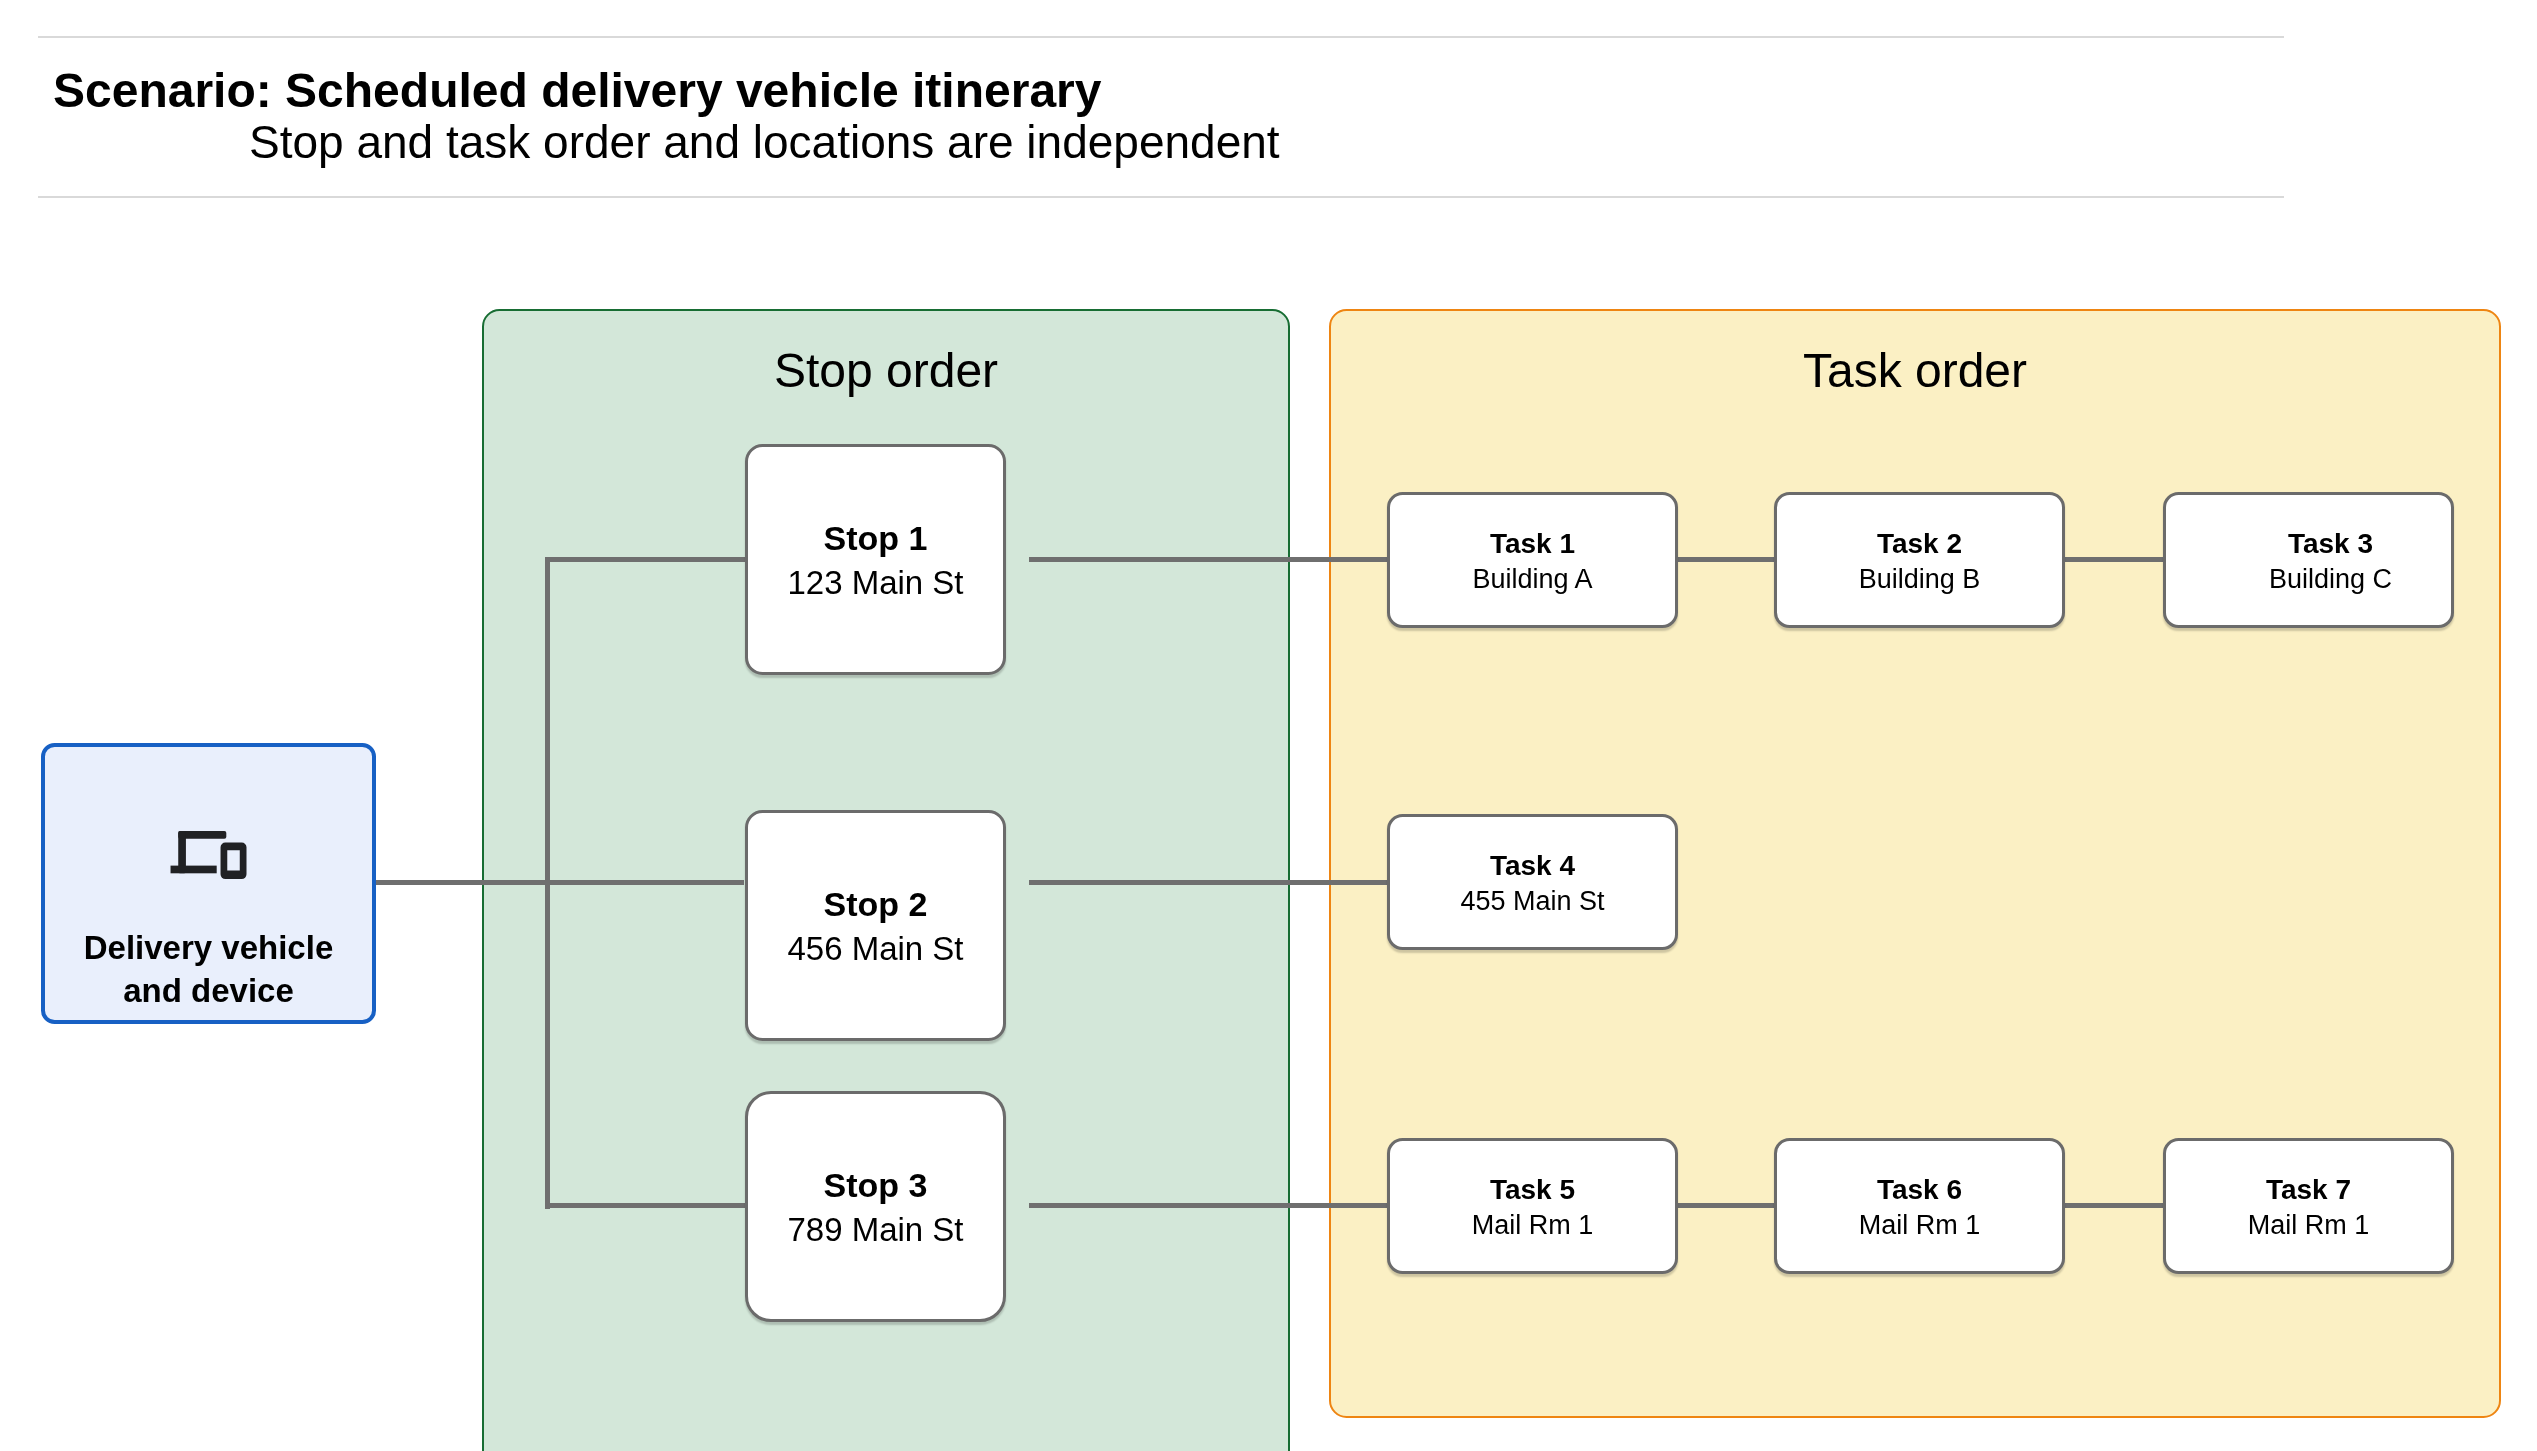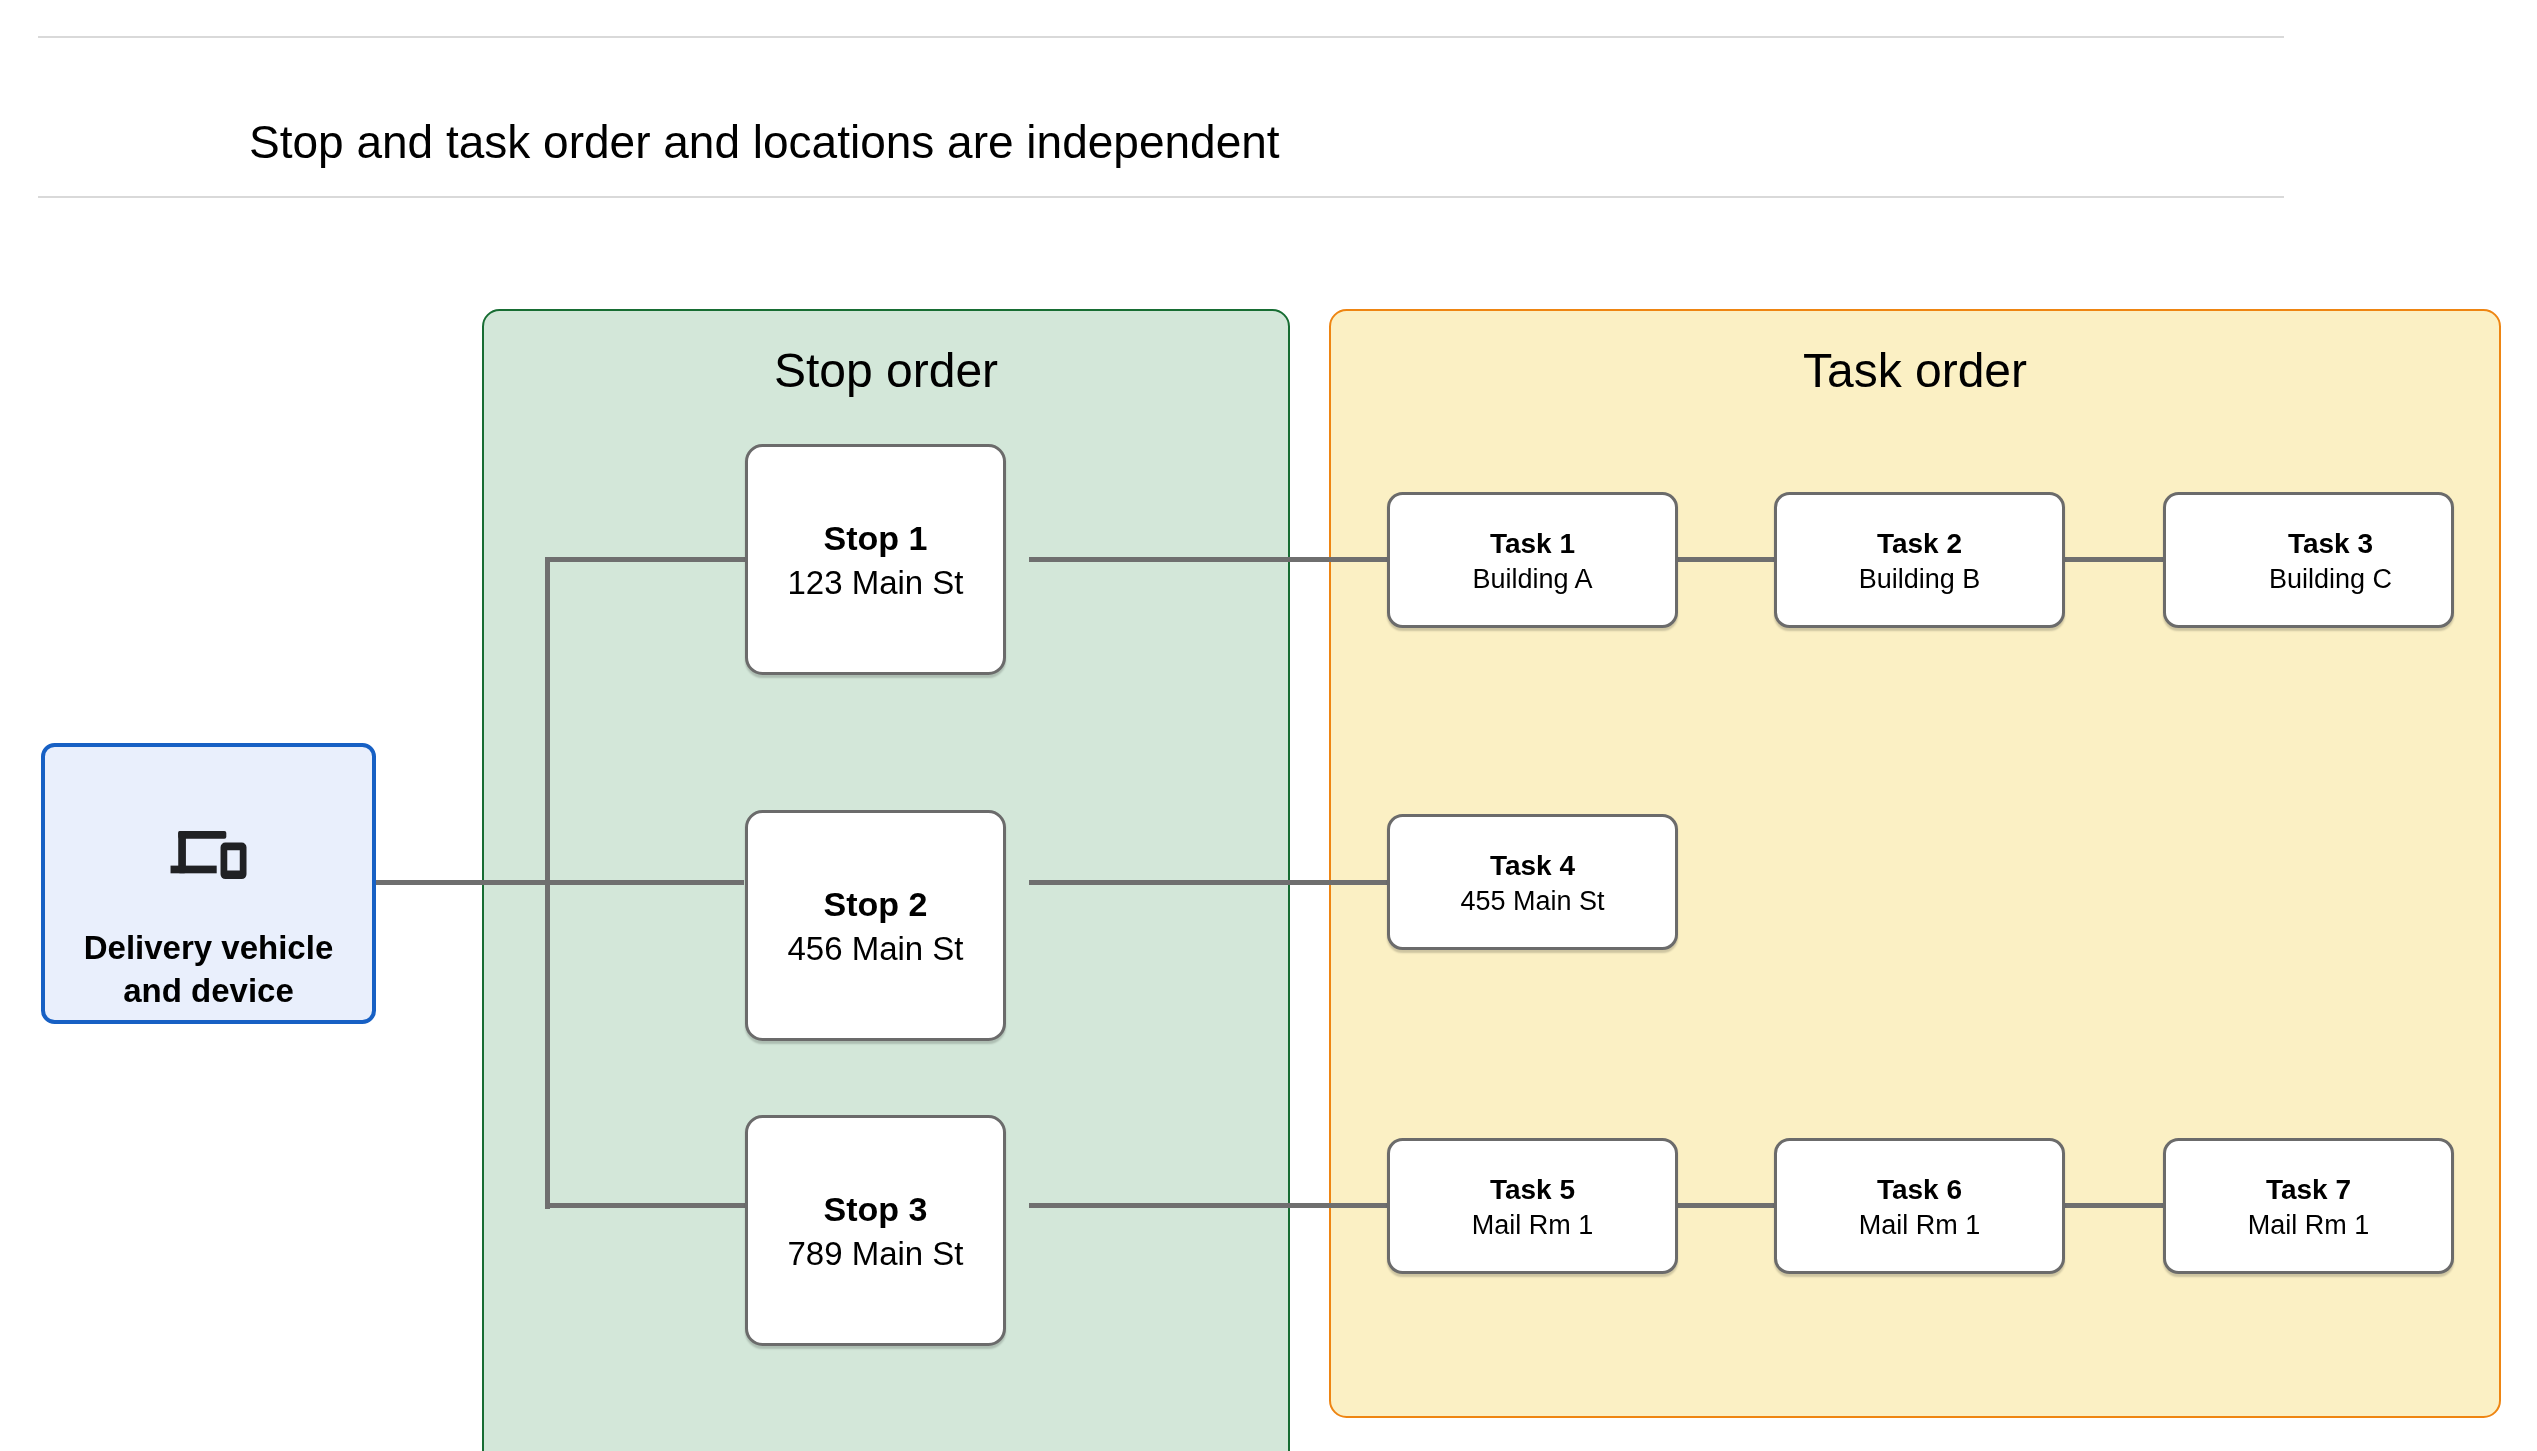--- a/index.html
+++ b/index.html
@@ -103,20 +103,21 @@
     font-size: 33px; line-height: 43px; font-weight: 700;
     max-width: 301px;
   }
 </style>
 </head>
 <body>
 
 <div class="canvas">
 
   <div class="rule rule-top"></div>
+  <div class="page-title">Scenario: Scheduled delivery vehicle itinerary</div>
   <div class="page-subtitle">Stop and task order and locations are independent</div>
   <div class="rule rule-bottom"></div>
 
   <div class="panel panel-stop">
     <div class="panel-title">Stop order</div>
   </div>
   <div class="panel panel-task">
     <div class="panel-title">Task order</div>
   </div>
 
@@ -145,21 +146,21 @@
   </div>
 
   <div class="node stop-node" style="top:444px;">
     <div class="node-title">Stop 1</div>
     <div class="node-sub">123 Main St</div>
   </div>
   <div class="node stop-node" style="top:810px;">
     <div class="node-title">Stop 2</div>
     <div class="node-sub">456 Main St</div>
   </div>
-  <div class="node stop-node" style="top:1115px;">
+  <div class="node stop-node" style="top:1091px;border-radius:26px;">
     <div class="node-title">Stop 3</div>
     <div class="node-sub">789 Main St</div>
   </div>
 
   <div class="node task-node" style="left:1387px; top:492px;">
     <div class="node-title">Task 1</div>
     <div class="node-sub">Building A</div>
   </div>
   <div class="node task-node" style="left:1774px; top:492px;">
     <div class="node-title">Task 2</div>

